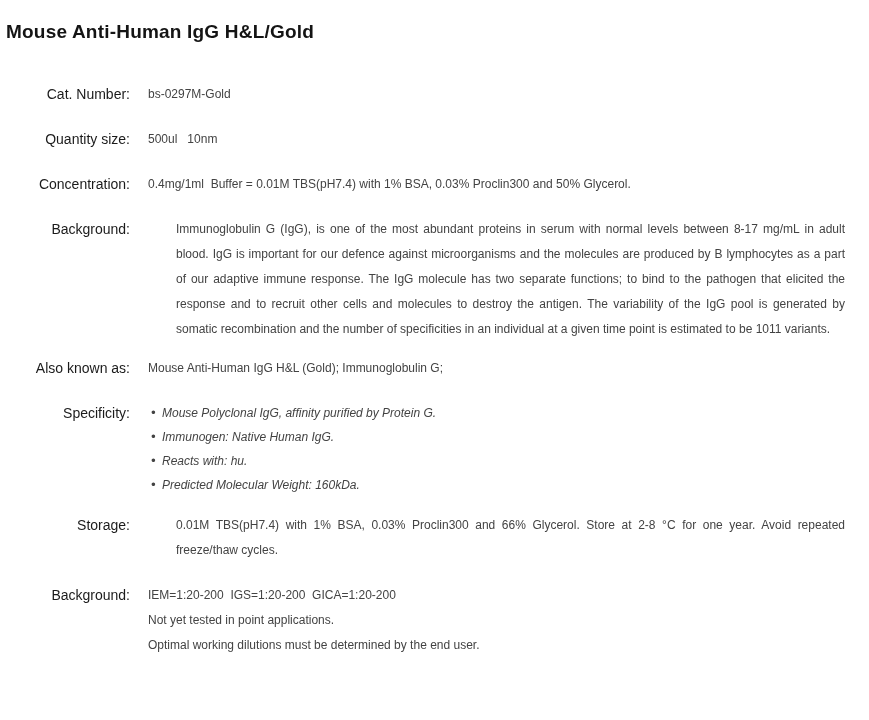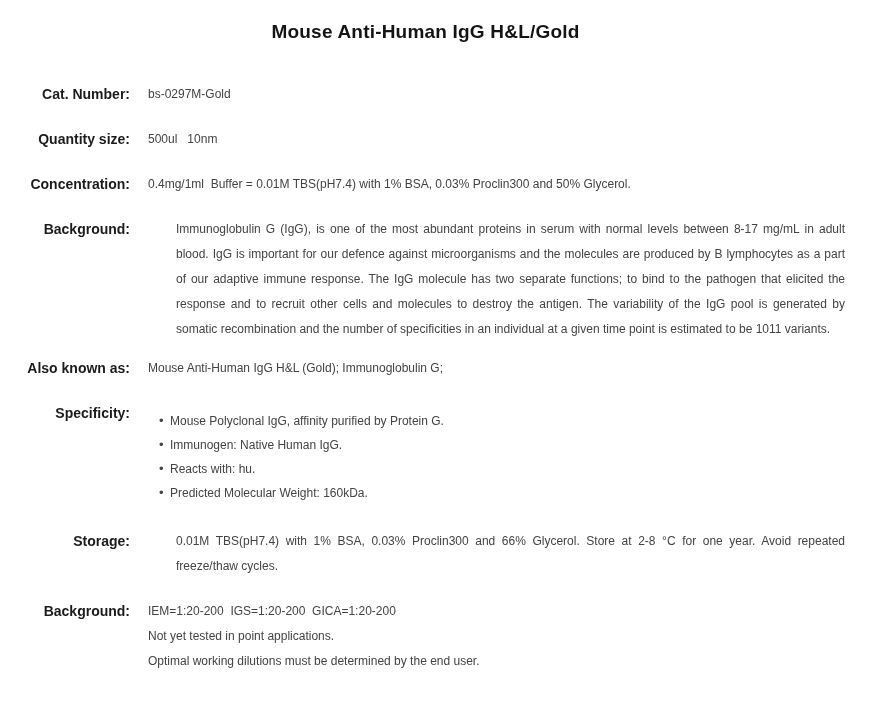--- a/index.html
+++ b/index.html
@@ -13,54 +13,54 @@
     height: 720px;
     box-sizing: border-box;
     padding: 20px 24px 0 6px;
     background: #ffffff;
     font-family: "Liberation Sans", "DejaVu Sans", sans-serif;
     color: #3f3f3f;
     overflow: hidden;
   }
   .title {
     margin: 0 0 38px 0;
-    text-align: center;
     font-size: 19px;
     line-height: 24px;
     font-weight: bold;
     color: #141414;
     letter-spacing: 0.2px;
   }
   .row {
     display: grid;
     grid-template-columns: 124px 1fr;
     column-gap: 18px;
     margin-bottom: 20px;
   }
   .row.mb14 { margin-bottom: 14px; }
   .row.mb16 { margin-bottom: 16px; }
   .label {
-    font-weight: bold;
+    font-weight: normal;
     color: #1b1b1b;
     text-align: right;
     font-size: 14px;
     line-height: 25px;
     white-space: nowrap;
   }
   .value {
     font-size: 12px;
     line-height: 25px;
     color: #434343;
   }
   .value.pre { white-space: pre-wrap; }
   .value.justify { text-align: justify; margin-left: 28px; }
   .bullets {
     list-style: none;
-    margin: 8px;
+    margin: 0;
     padding: 0;
+    font-style: italic;
   }
   .bullet-item {
     display: flex;
     align-items: baseline;
     line-height: 24px;
   }
   .bullet-marker {
     flex: 0 0 14px;
     padding-left: 3px;
     box-sizing: border-box;

